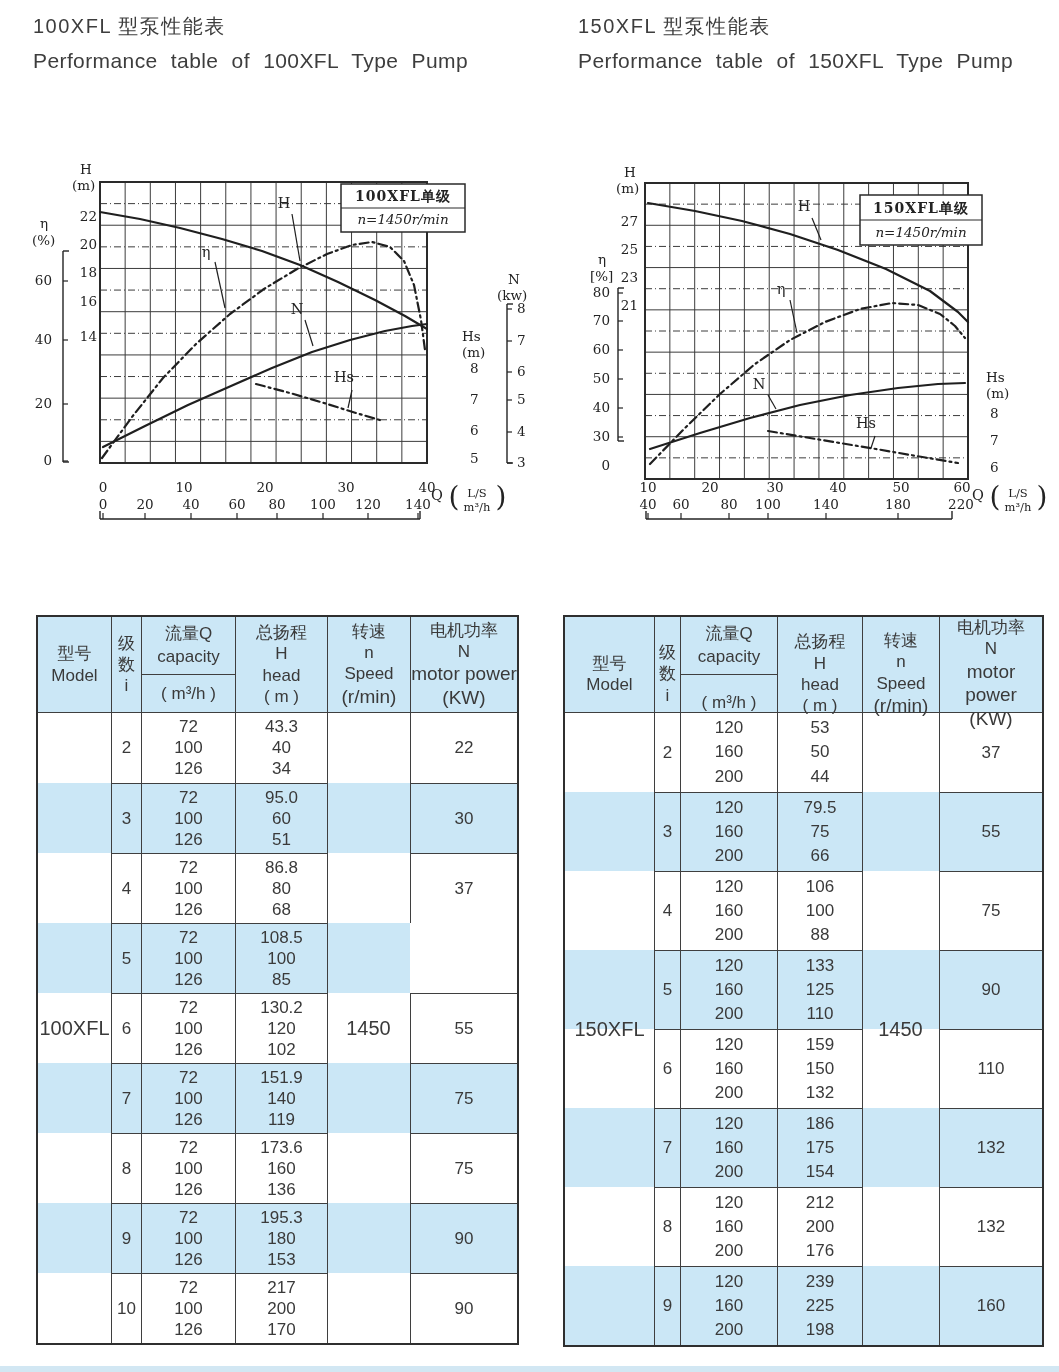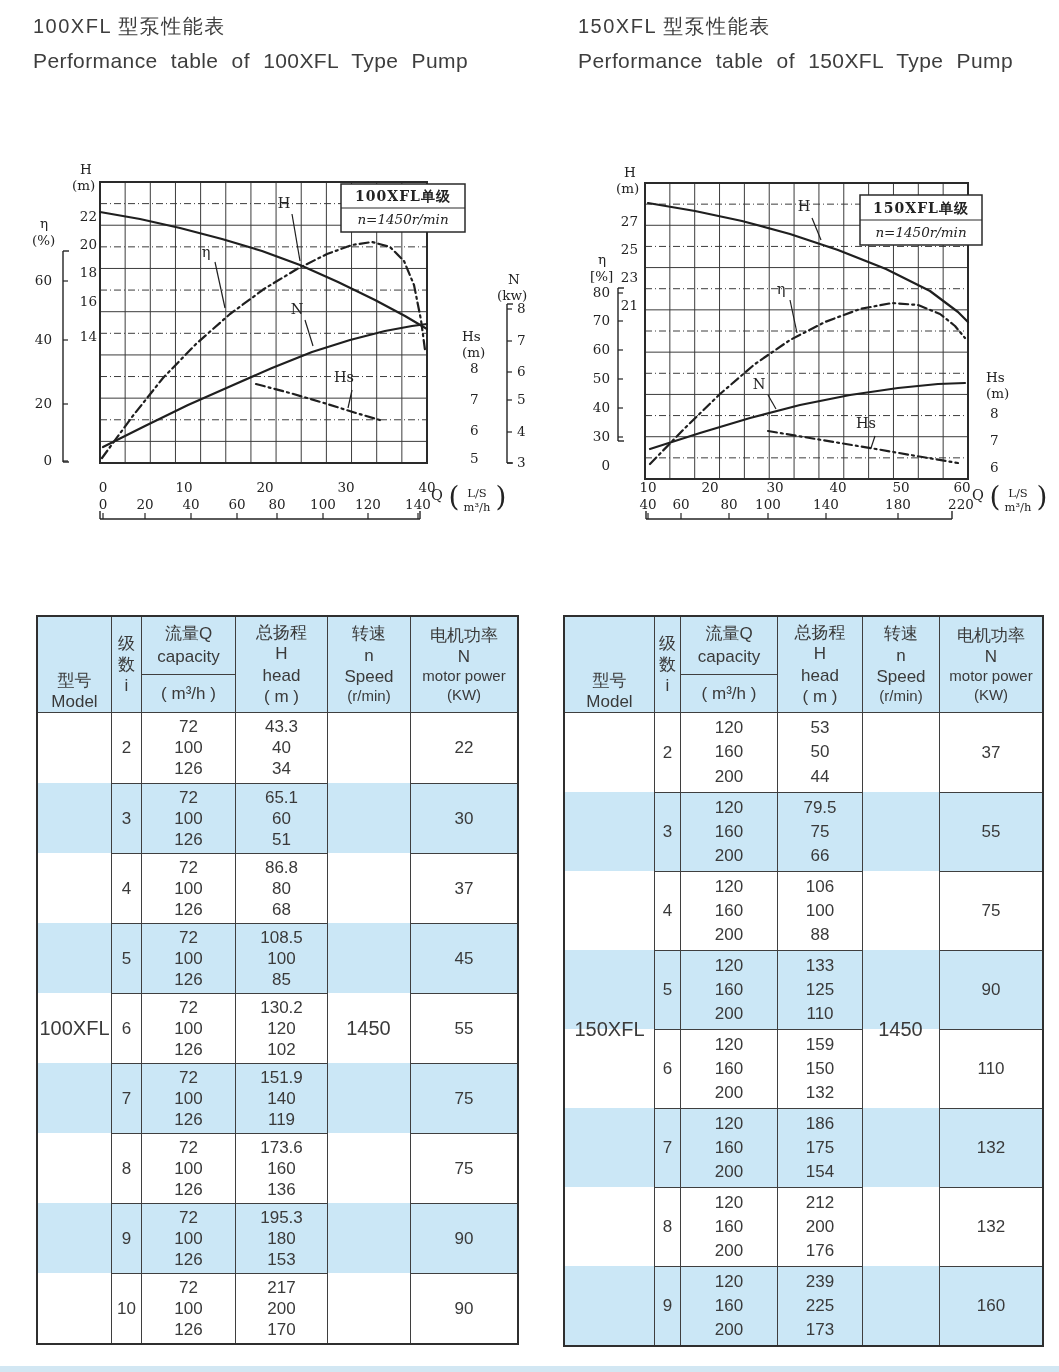--- a/index.html
+++ b/index.html
@@ -8,22 +8,22 @@
     font-family:"Liberation Sans","DejaVu Sans",sans-serif;color:#3a3a3a;
   }
   .page{position:absolute;inset:0;}
   .title-block{position:absolute;top:13px;}
   .title-cn{font-size:20px;letter-spacing:1.5px;color:#3d3d3d;}
   .title-en{font-size:21px;margin-top:9px;letter-spacing:0.4px;word-spacing:7px;color:#3d3d3d;}
   #charts{position:absolute;left:0;top:0;}
   .ptable{position:absolute;top:615px;border:2px solid #2f2f2f;background:#fff;}
   .hdr{display:grid;background:#cbe7f6;border-bottom:1.5px solid #3f3f3f;}
   .hcell{border-left:1px solid #3f3f3f;display:flex;flex-direction:column;align-items:center;justify-content:center;text-align:center;line-height:1.25;font-size:17px;}
-  .hcell:first-child{border-left:none;justify-content:flex-end;}
-  .hcell .sm{font-size:15px;}
+  .hcell:first-child{border-left:none;}
+  .hcell .sm{font-size:19px;}
   .hcell.flow{justify-content:stretch;padding:0;}
   .flow-top{width:100%;flex:0 0 57px;border-bottom:1px solid #3f3f3f;display:flex;flex-direction:column;align-items:center;justify-content:center;line-height:1.3;}
   .flow-bot{width:100%;flex:1;display:flex;align-items:center;justify-content:center;}
   .tbody{position:relative;}
   .grp{display:grid;}
   .grp.blue .bcell{background:#cbe7f6;}
   .bcell{border-left:1px solid #3f3f3f;display:flex;flex-direction:column;align-items:center;justify-content:space-around;font-size:17px;padding:3px 0;}
   .bcell:first-child{border-left:none;}
   .bcell.center{justify-content:center;}
   .grp:not(:first-child) .bcell.sep{border-top:1.5px solid #3f3f3f;}
@@ -318,21 +318,21 @@
         </div>
         <div class="grp blue" style="grid-template-columns: 73px 30px 94px 92px 83px 107px; height: 70px;">
           <div class="bcell"></div>
           <div class="bcell center sep">3</div>
           <div class="bcell sep">
             <div>72</div>
             <div>100</div>
             <div>126</div>
           </div>
           <div class="bcell sep">
-            <div>65.1</div>
+            <div>95.0</div>
             <div>60</div>
             <div>51</div>
           </div>
           <div class="bcell"></div>
           <div class="bcell center sep">30</div>
         </div>
         <div class="grp" style="grid-template-columns: 73px 30px 94px 92px 83px 107px; height: 70px;">
           <div class="bcell"></div>
           <div class="bcell center sep">4</div>
           <div class="bcell sep">
@@ -355,21 +355,20 @@
             <div>72</div>
             <div>100</div>
             <div>126</div>
           </div>
           <div class="bcell sep">
             <div>108.5</div>
             <div>100</div>
             <div>85</div>
           </div>
           <div class="bcell"></div>
-          <div class="bcell center sep">45</div>
         </div>
         <div class="grp" style="grid-template-columns: 73px 30px 94px 92px 83px 107px; height: 70px;">
           <div class="bcell"></div>
           <div class="bcell center sep">6</div>
           <div class="bcell sep">
             <div>72</div>
             <div>100</div>
             <div>126</div>
           </div>
           <div class="bcell sep">
@@ -602,21 +601,21 @@
           <div class="bcell"></div>
           <div class="bcell center sep">9</div>
           <div class="bcell sep">
             <div>120</div>
             <div>160</div>
             <div>200</div>
           </div>
           <div class="bcell sep">
             <div>239</div>
             <div>225</div>
-            <div>173</div>
+            <div>198</div>
           </div>
           <div class="bcell"></div>
           <div class="bcell center sep">160</div>
         </div>
         <div class="merged-label" style="left: 0px; width: 89px; text-align: right;">150XFL</div>
         <div class="merged-label" style="left: 297px; width: 77px;">1450</div>
       </div>
     </div>
 
   <div class="bottom-bar"></div>

